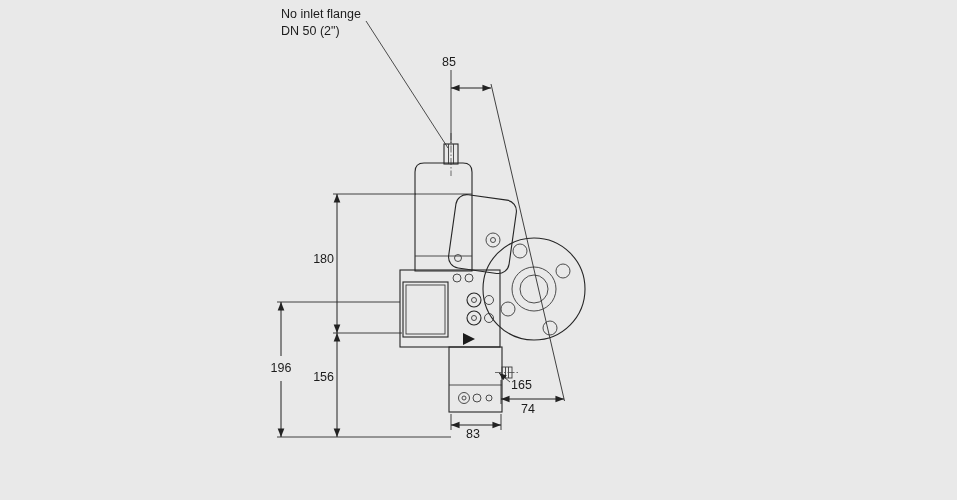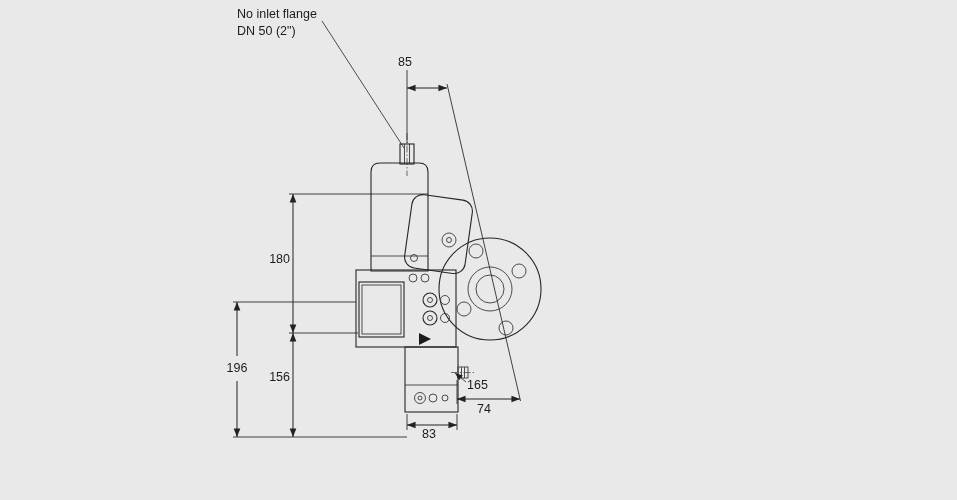--- a/index.html
+++ b/index.html
@@ -3,20 +3,21 @@
 <meta charset="utf-8">
 <style>
   html, body { margin: 0; padding: 0; background: #e9e9e9; }
   .stage {
     position: relative;
     width: 911px;
     height: 500px;
     background: #e9e9e9;
     overflow: hidden;
     font-family: "Liberation Sans", sans-serif;
+    margin-left: 44px;
   }
   svg { position: absolute; top: 0; left: 0; }
   svg text {
     font-family: "Liberation Sans", sans-serif;
     font-size: 12.5px;
     fill: #1c1c1c;
   }
   .thin { stroke: #3a3a3a; stroke-width: 0.9; fill: none; }
   .med  { stroke: #262626; stroke-width: 1.1; fill: none; }
   .ext  { stroke: #2e2e2e; stroke-width: 0.9; fill: none; }

